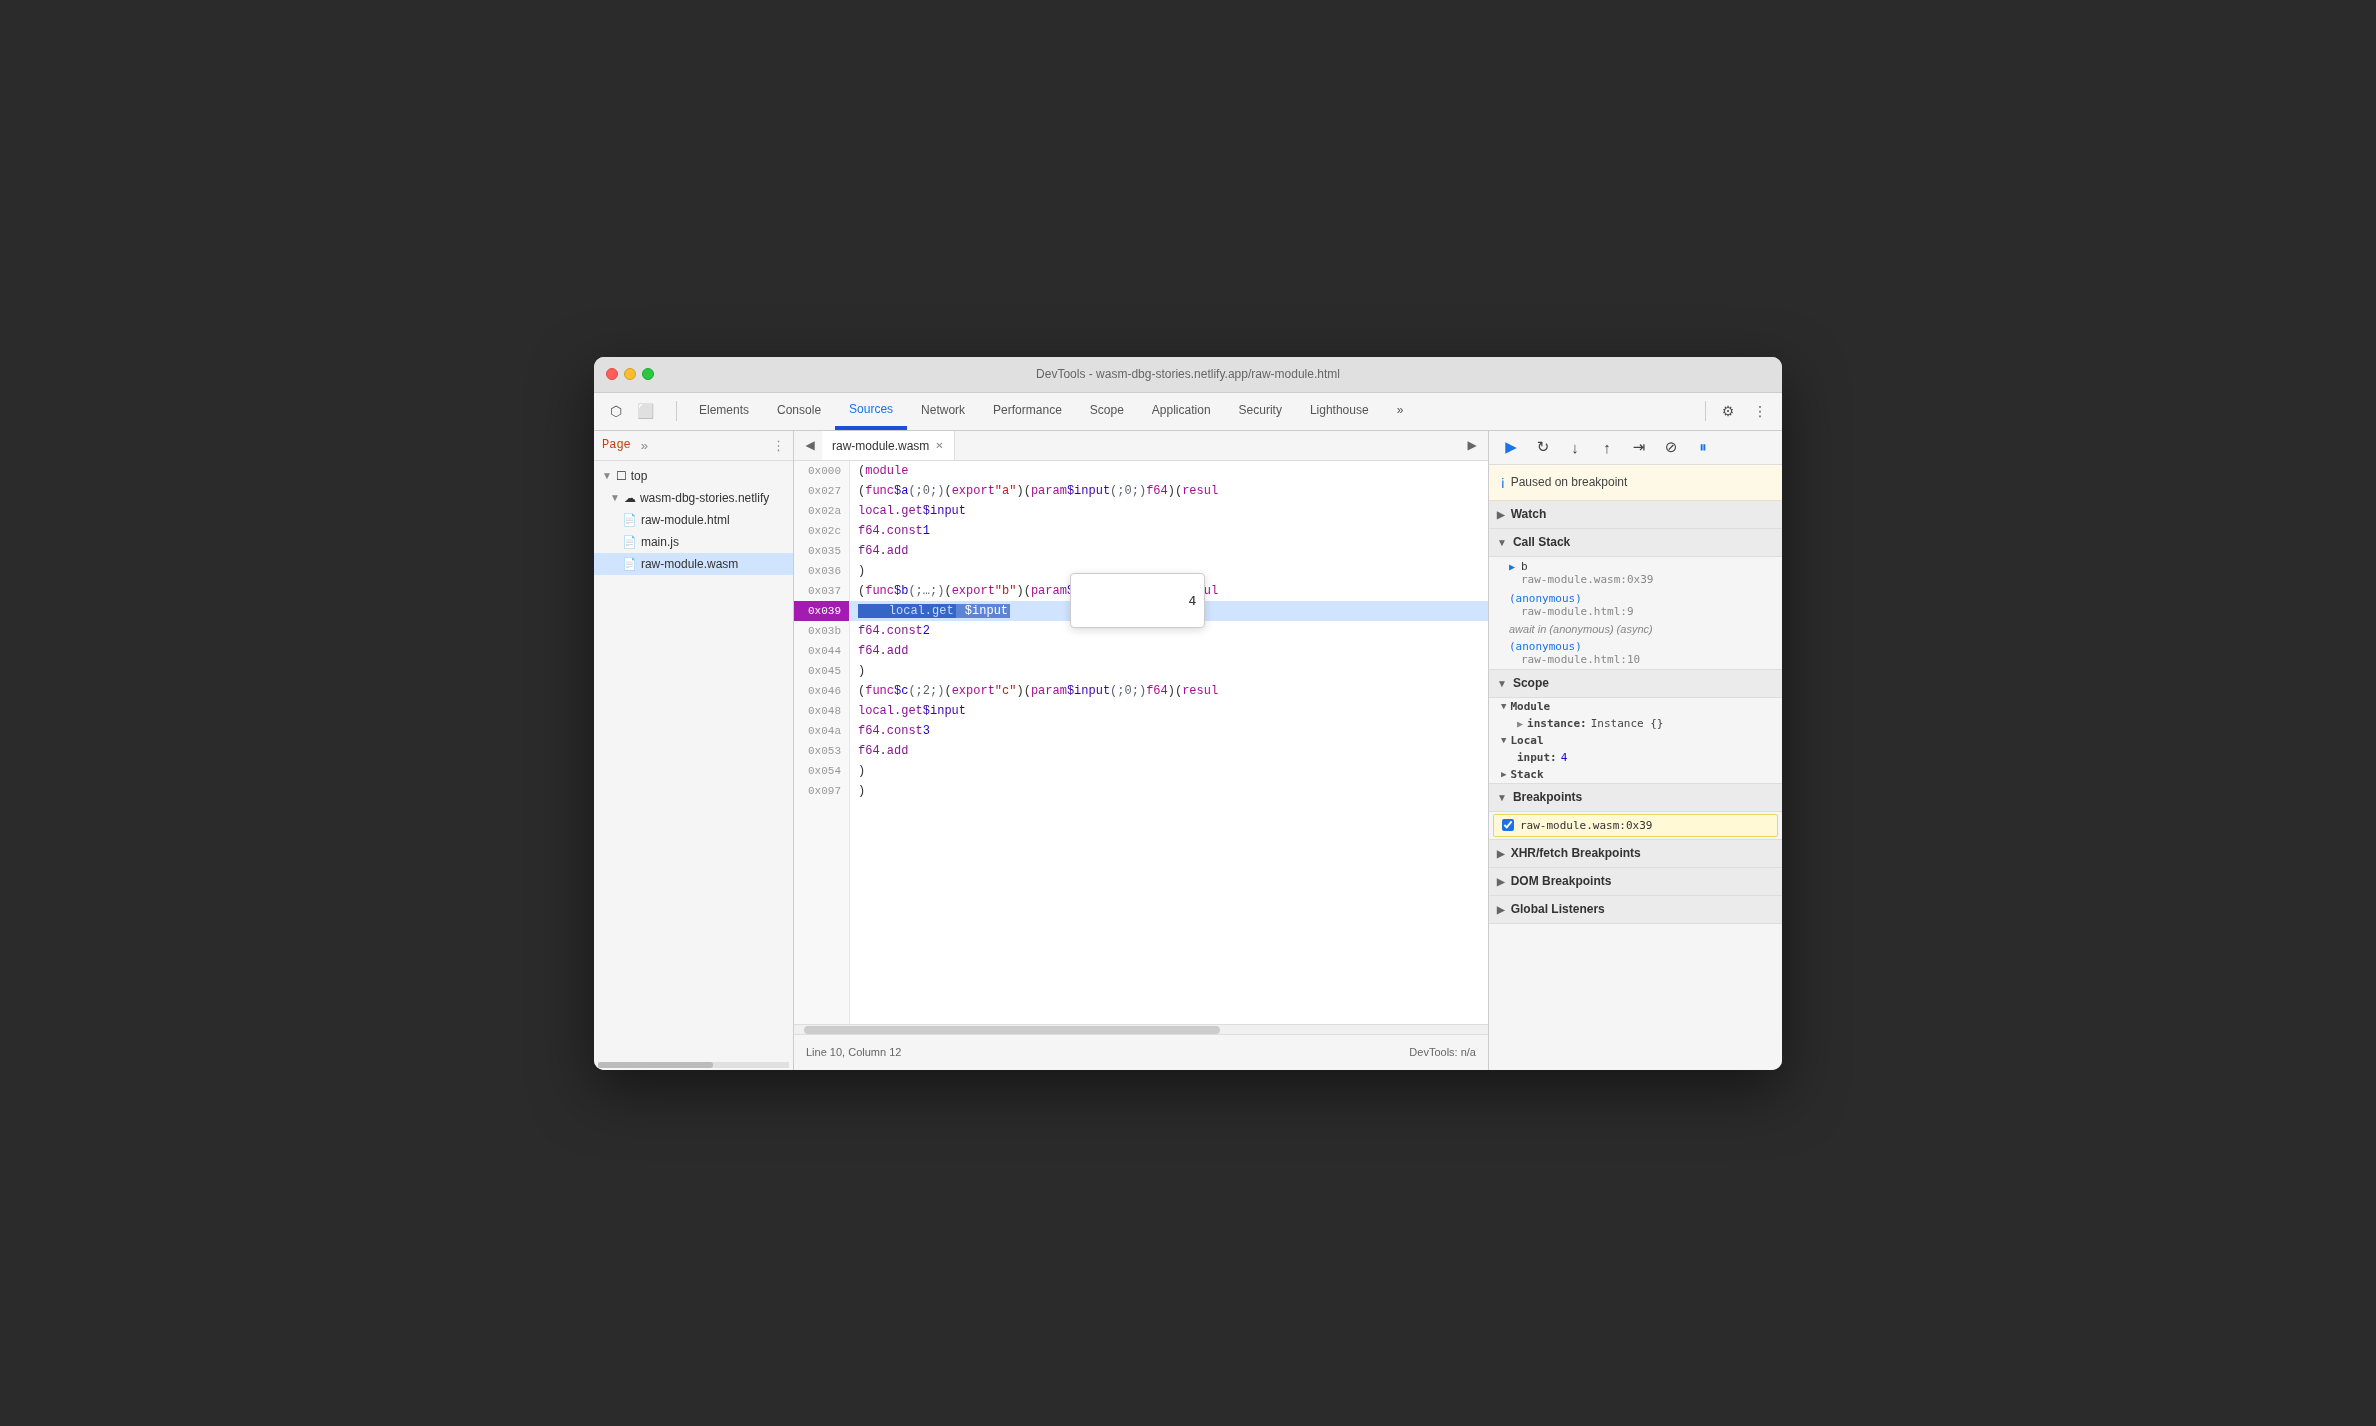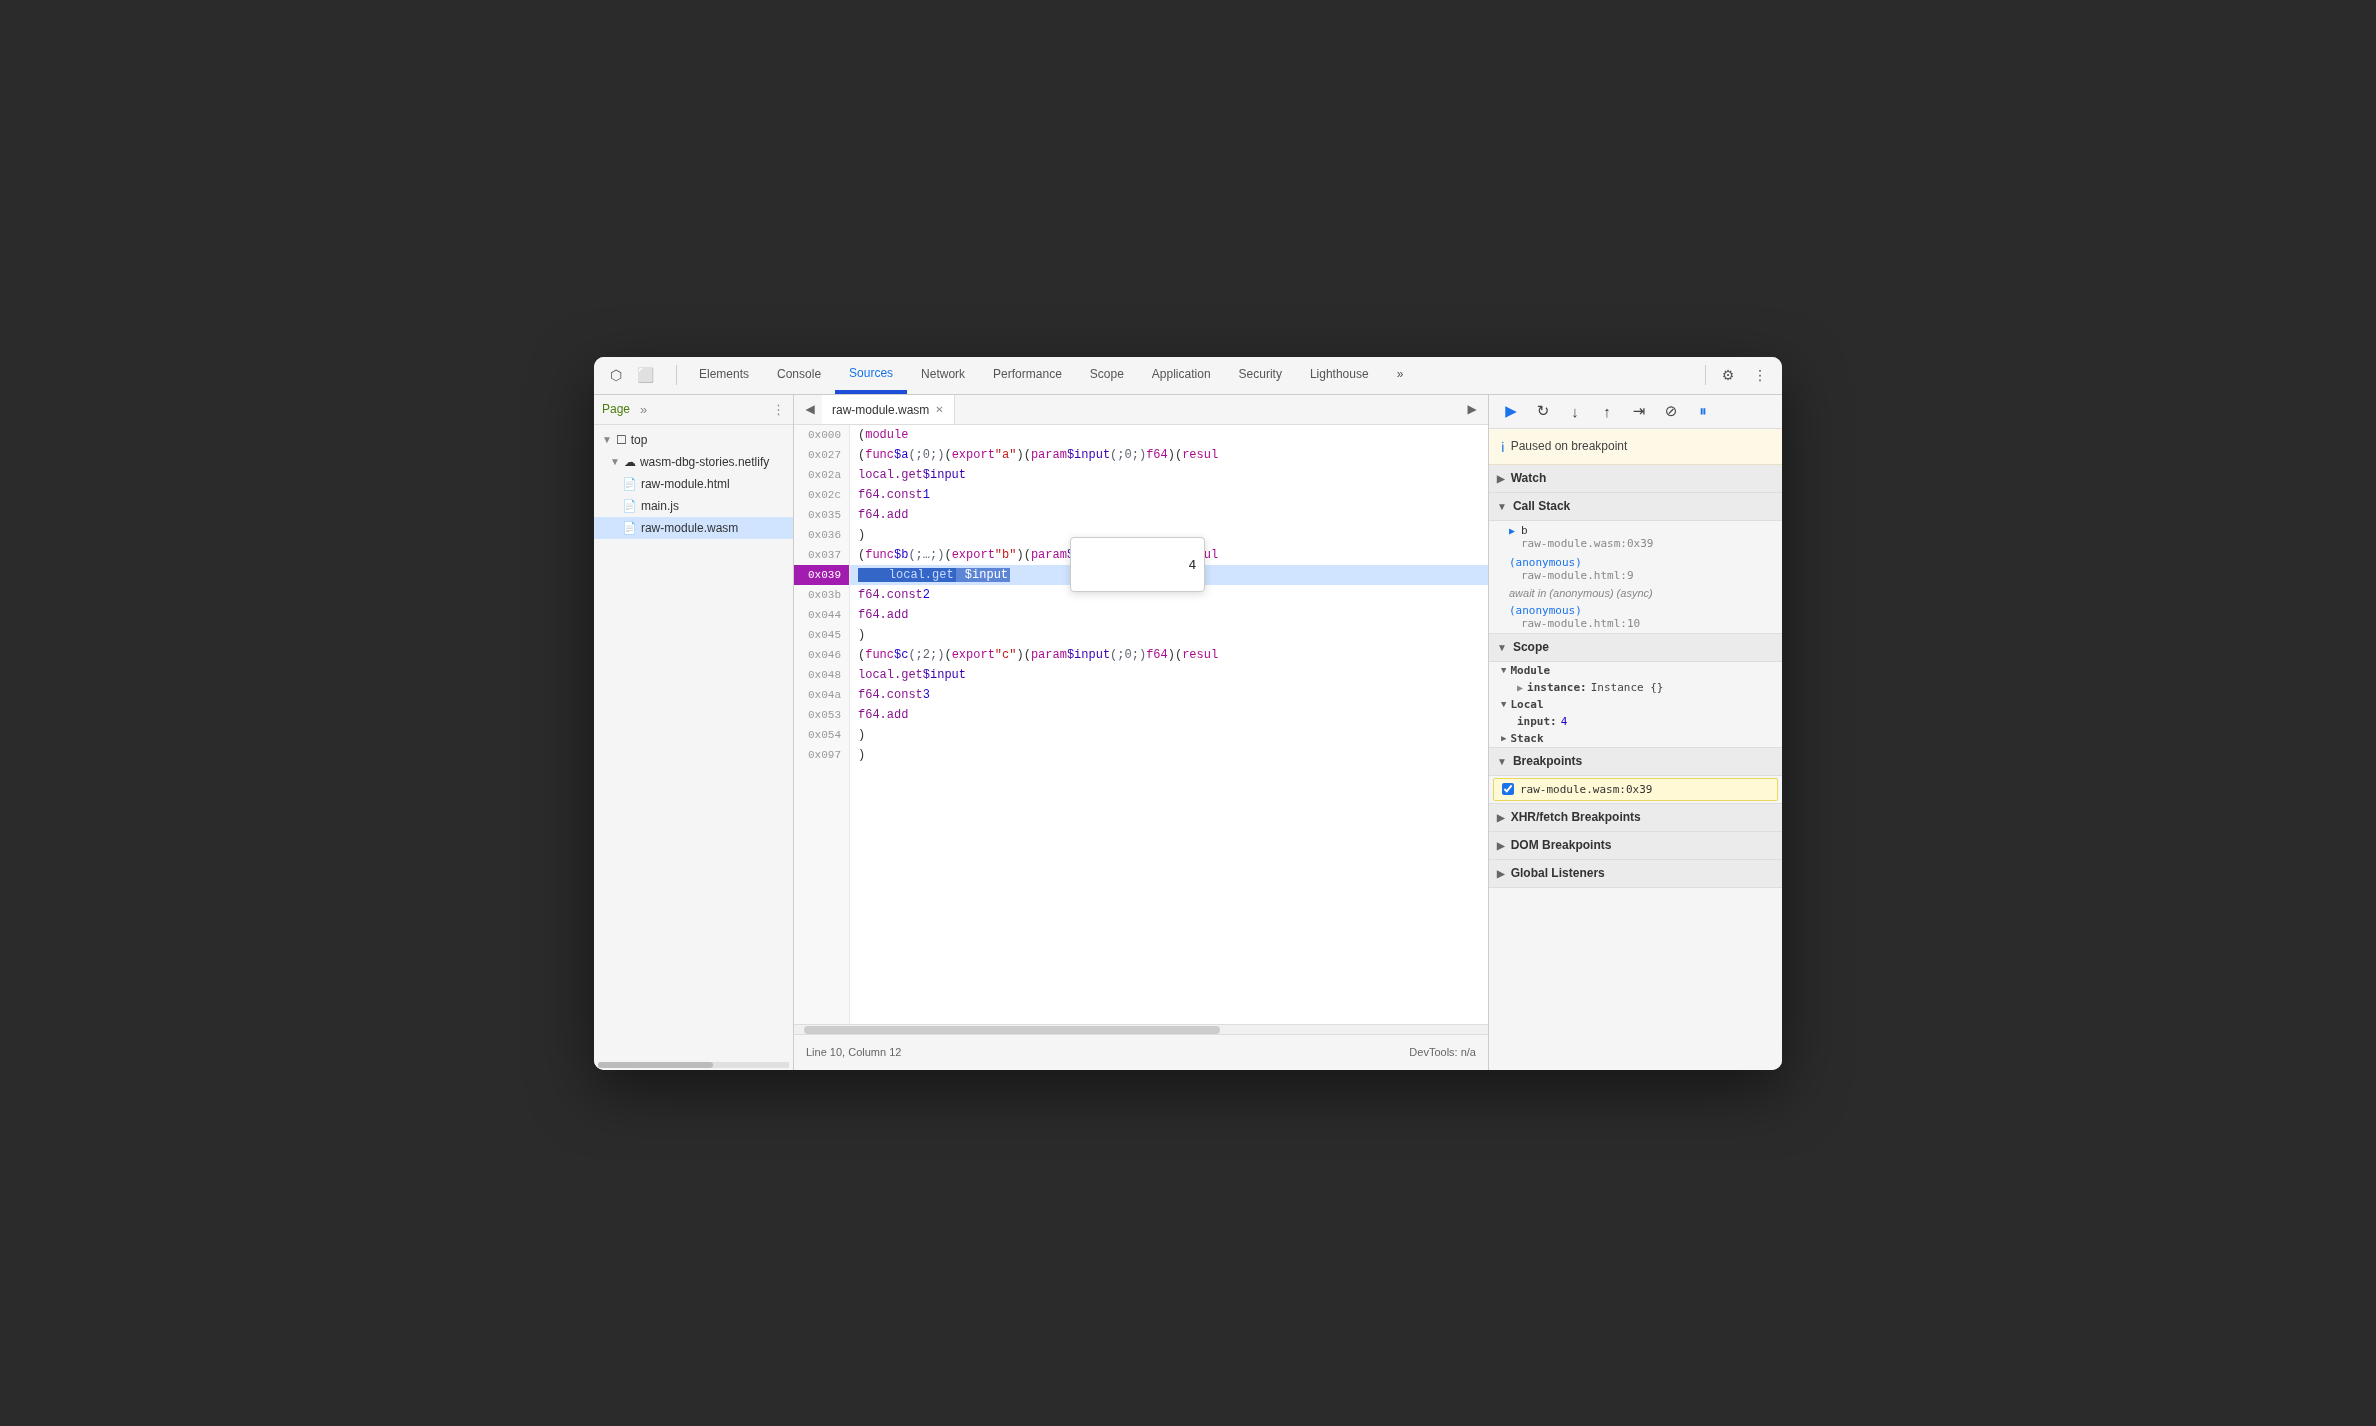--- a/index.html
+++ b/index.html
@@ -134,21 +134,22 @@
     .file-panel-header {
       height: 30px;
       display: flex;
       align-items: center;
       padding: 0 8px;
       border-bottom: 1px solid #ddd;
       gap: 6px;
     }
     .file-panel-header-label {
       font-size: 12px;
-      color: #4d7c0f;
+      color: #c2410c;
+      font-family: Liberation Mono, monospace;
     }
     .file-tree {
       padding: 4px 0;
       flex: 1;
       overflow-y: auto;
     }
     .tree-item {
       height: 22px;
       display: flex;
       align-items: center;
@@ -437,20 +438,28 @@
       height: 12px;
       accent-color: #1a73e8;
     }
     .bp-text { color: #333; font-weight: 500; }
   </style>
 </head>
 <body>
 
 <div class="window">
 
+  <div class="title-bar">
+    <div class="traffic-lights">
+      <div class="traffic-light close"></div>
+      <div class="traffic-light minimize"></div>
+      <div class="traffic-light maximize"></div>
+    </div>
+    <span class="title-bar-text">DevTools - wasm-dbg-stories.netlify.app/raw-module.html</span>
+  </div>
 
   <div class="toolbar">
     <div class="toolbar-icons">
       <button class="toolbar-icon-btn">⬡</button>
       <button class="toolbar-icon-btn">⬜</button>
     </div>
     <div class="toolbar-divider"></div>
     <div class="tab-nav">
       <div class="tab-item">Elements</div>
       <div class="tab-item">Console</div>

